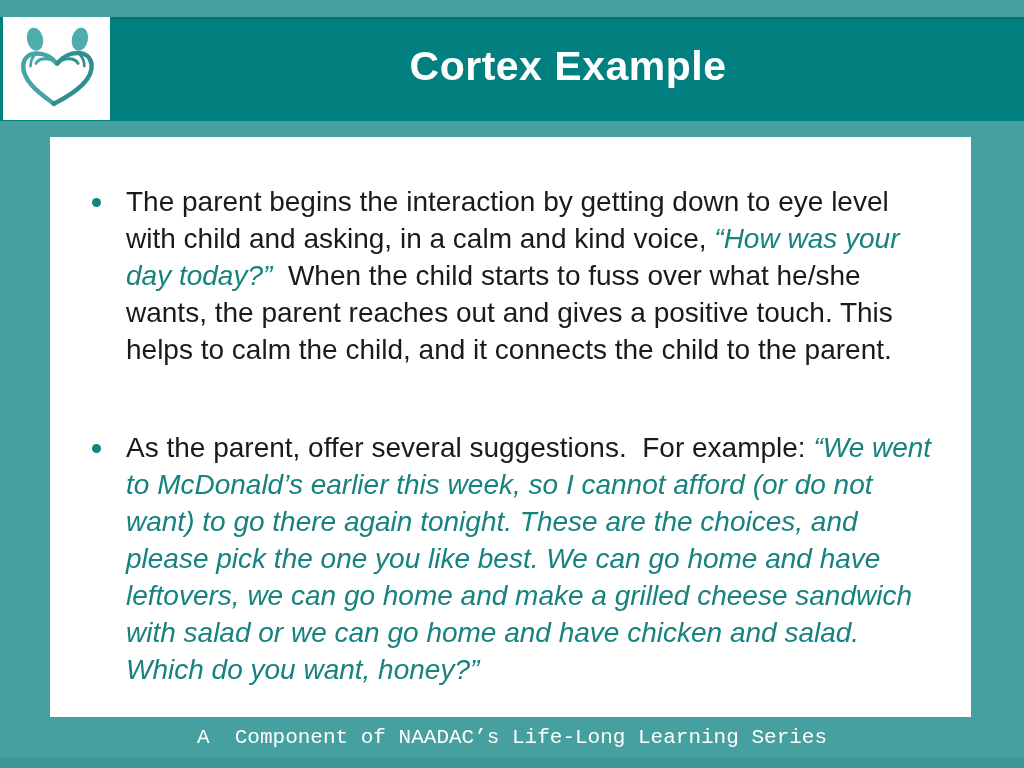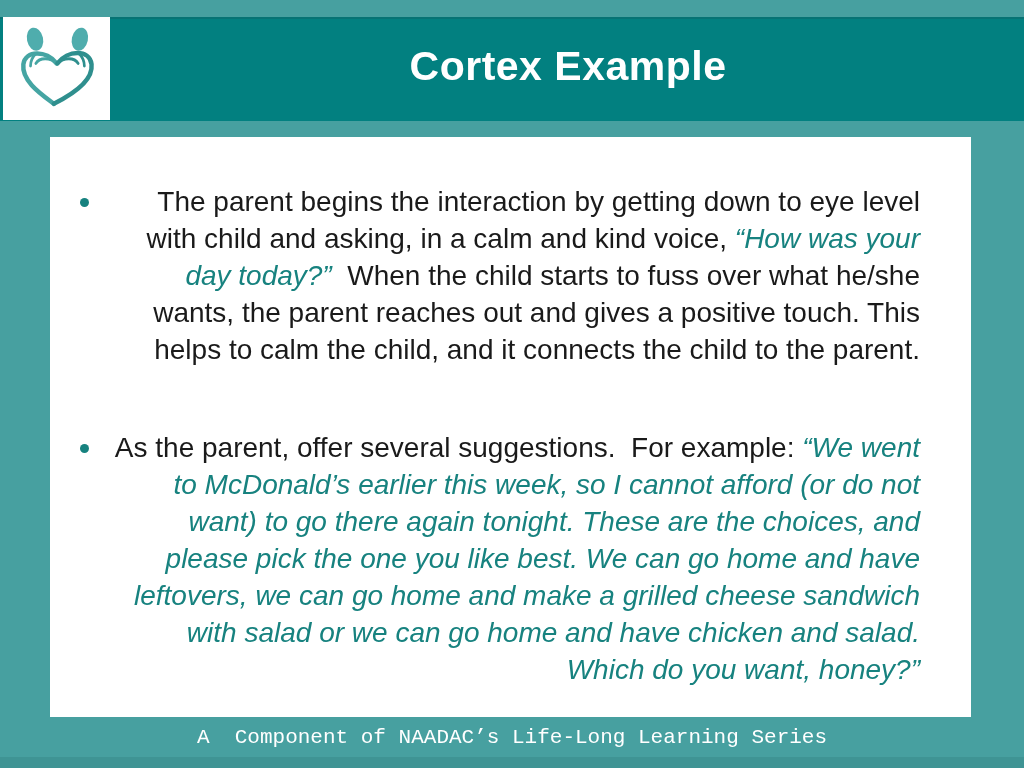--- a/index.html
+++ b/index.html
@@ -39,22 +39,21 @@
     background: #ffffff;
     display: flex; align-items: center; justify-content: center;
   }
   
   .content-card {
     position: absolute;
     left: 50px; top: 137px;
     width: 921px; height: 580px;
     background: #ffffff;
     box-sizing: border-box;
-    padding: 46px 48px 0 28px;
-    text-align: right;
+    padding: 46px 48px 0 40px;
   }
   .bullet-item {
     display: flex;
     align-items: flex-start;
   }
   .bullet-item + .bullet-item { margin-top: 61px; }
   .bullet-marker {
     flex: 0 0 36px;
     padding-top: 15px;
   }

